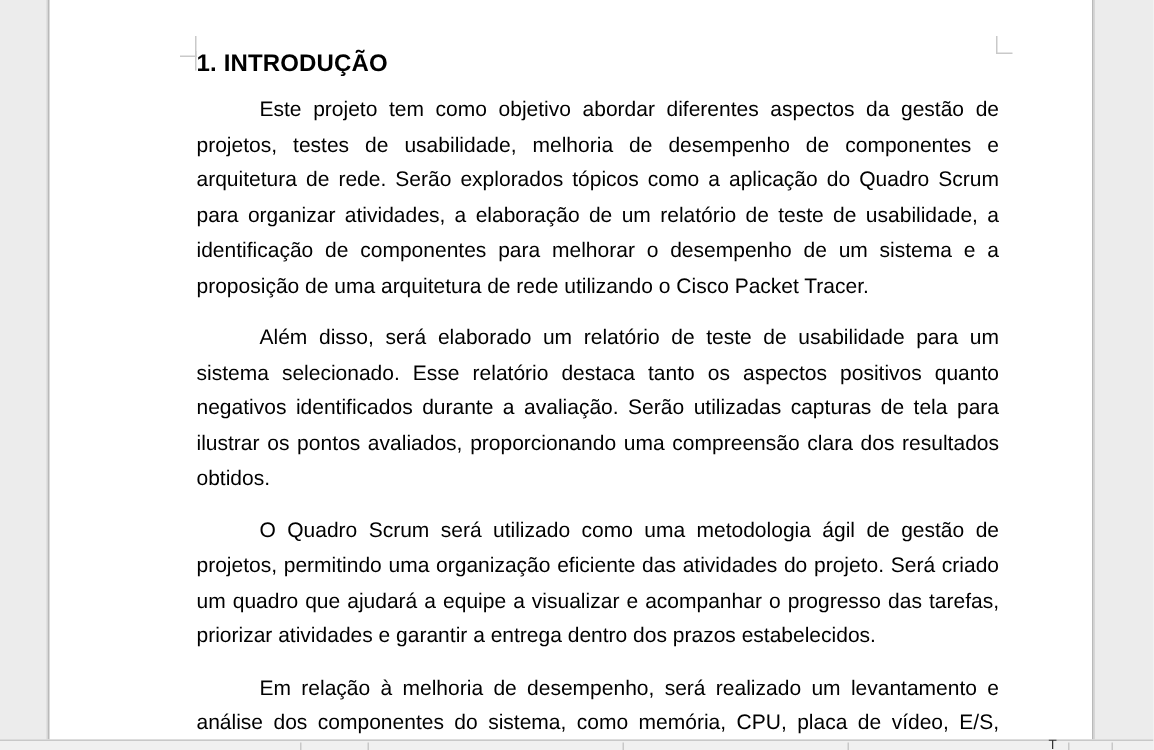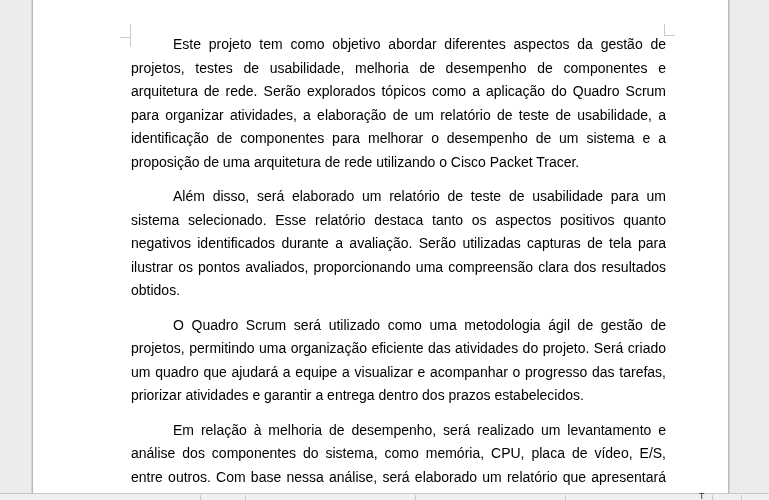--- a/index.html
+++ b/index.html
@@ -31,20 +31,21 @@
 </style>
 </head>
 <body>
 
 <div class="workspace">
   <div class="page">
     <div class="crop crop-tl"></div>
     <div class="crop crop-tl2"></div>
     <div class="crop crop-tr"></div>
     <div class="content">
+      <div class="heading">1. INTRODUÇÃO</div>
       <p class="para">Este projeto tem como objetivo abordar diferentes aspectos da gestão de projetos, testes de usabilidade, melhoria de desempenho de componentes e arquitetura de rede. Serão explorados tópicos como a aplicação do Quadro Scrum para organizar atividades, a elaboração de um relatório de teste de usabilidade, a identificação de componentes para melhorar o desempenho de um sistema e a proposição de uma arquitetura de rede utilizando o Cisco Packet Tracer.</p>
       <p class="para">Além disso, será elaborado um relatório de teste de usabilidade para um sistema selecionado. Esse relatório destaca tanto os aspectos positivos quanto negativos identificados durante a avaliação. Serão utilizadas capturas de tela para ilustrar os pontos avaliados, proporcionando uma compreensão clara dos resultados obtidos.</p>
       <p class="para">O Quadro Scrum será utilizado como uma metodologia ágil de gestão de projetos, permitindo uma organização eficiente das atividades do projeto. Será criado um quadro que ajudará a equipe a visualizar e acompanhar o progresso das tarefas, priorizar atividades e garantir a entrega dentro dos prazos estabelecidos.</p>
       <p class="para">Em relação à melhoria de desempenho, será realizado um levantamento e análise dos componentes do sistema, como memória, CPU, placa de vídeo, E/S, entre outros. Com base nessa análise, será elaborado um relatório que apresentará recomendações</p>
     </div>
   </div>
 </div>
 
 <div class="statusbar">
   <div class="sb-sep" style="left:200px"></div>

